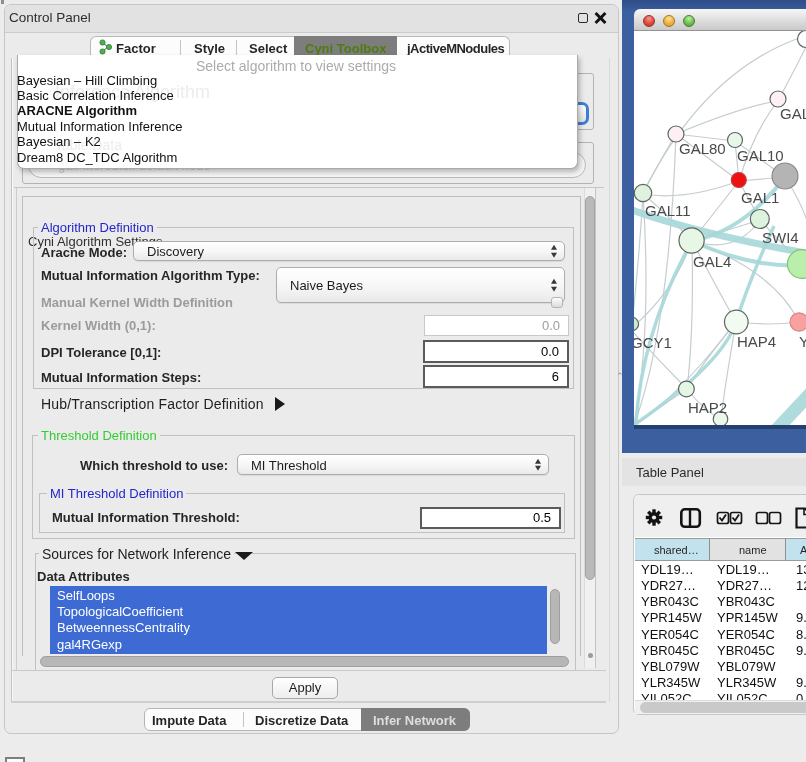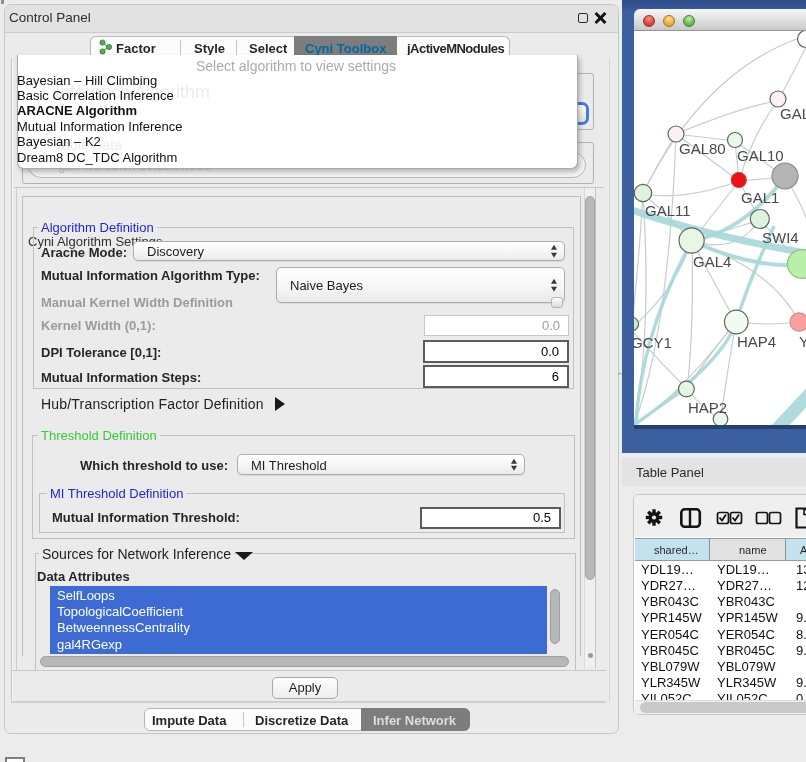--- a/index.html
+++ b/index.html
@@ -35,21 +35,21 @@
     <div style="position:absolute;left:5px;top:-1px;width:3px;height:14px;background:#111;transform:rotate(-45deg);"></div>
   </div>
 
   <div class="abs" style="left:90px;top:36px;width:420px;height:22px;background:#fcfcfc;border:1px solid #b9b9b9;border-bottom:none;border-radius:6px 6px 0 0;"></div>
   <div class="abs" style="left:180px;top:40px;width:1px;height:15px;background:#c4c4c4;"></div>
   <div class="abs" style="left:236px;top:40px;width:1px;height:15px;background:#c4c4c4;"></div>
   <div class="abs" style="left:294px;top:36px;width:103px;height:22px;background:#7d7d7d;"></div>
   <div class="abs b13" style="left:116px;top:41px;">Factor</div>
   <div class="abs b13" style="left:194px;top:41px;">Style</div>
   <div class="abs b13" style="left:249px;top:41px;">Select</div>
-  <div class="abs b13" style="left:305px;top:41px;color:#0369a1;">Cyni Toolbox</div>
+  <div class="abs b13" style="left:305px;top:41px;color:#4d7c0f;">Cyni Toolbox</div>
   <div class="abs b13" style="left:407px;top:41px;letter-spacing:-0.5px;">jActiveMNodules</div>
 
   <svg class="abs" style="left:99px;top:39px;" width="14" height="17" viewBox="0 0 14 17">
     <line x1="4" y1="4" x2="9" y2="8" stroke="#555" stroke-width="1"></line>
     <line x1="4" y1="12" x2="9" y2="8" stroke="#555" stroke-width="1"></line>
     <circle cx="3.5" cy="3.5" r="2.6" fill="#4caf50" stroke="#2e7d32" stroke-width="0.8"></circle>
     <circle cx="3.5" cy="12.5" r="2.6" fill="#4caf50" stroke="#2e7d32" stroke-width="0.8"></circle>
     <circle cx="10" cy="8" r="2.6" fill="#4caf50" stroke="#2e7d32" stroke-width="0.8"></circle>
   </svg>
 
@@ -104,21 +104,21 @@
   <div class="abs b13" style="left:41px;top:370px;">Mutual Information Steps:</div>
   <div class="tfield" style="left:423px;top:365px;width:146px;height:23px;border:2px solid #5b5b5b;line-height:19px;">6</div>
 
   <div class="abs b13" style="left:41px;top:396px;font-weight:normal;font-size:14px;letter-spacing:0.2px;color:#1e1e1e;">Hub/Transcription Factor Definition</div>
   <div class="abs" style="left:275px;top:397px;width:0;height:0;border-top:7.5px solid transparent;border-bottom:7.5px solid transparent;border-left:10px solid #1a1a1a;"></div>
 
   <div class="abs" style="left:32px;top:435px;width:543px;height:104px;border:1px solid #c0c0c0;"></div>
   <div class="gtitle" style="left:38px;top:428px;color:#33cc33;">Threshold Definition</div>
 
   <div class="abs b13" style="left:80px;top:458px;">Which threshold to use:</div>
-  <div class="combo" style="left:237px;top:454px;width:288px;height:21px;">
+  <div class="combo" style="left:237px;top:454px;width:312px;height:21px;">
     <span class="ctext">MI Threshold</span>
     <span class="arr"></span>
   </div>
 
   <div class="abs" style="left:39px;top:493px;width:526px;height:40px;border:1px solid #c0c0c0;"></div>
   <div class="gtitle" style="left:47px;top:486px;color:#2525cc;">MI Threshold Definition</div>
   <div class="abs b13" style="left:52px;top:510px;">Mutual Information Threshold:</div>
   <div class="tfield" style="left:420px;top:507px;width:141px;height:22px;border:2px solid #5b5b5b;line-height:18px;">0.5</div>
 
   <div class="abs" style="left:35px;top:553px;width:541px;height:117px;border:1px solid #c0c0c0;border-bottom:none;"></div>

